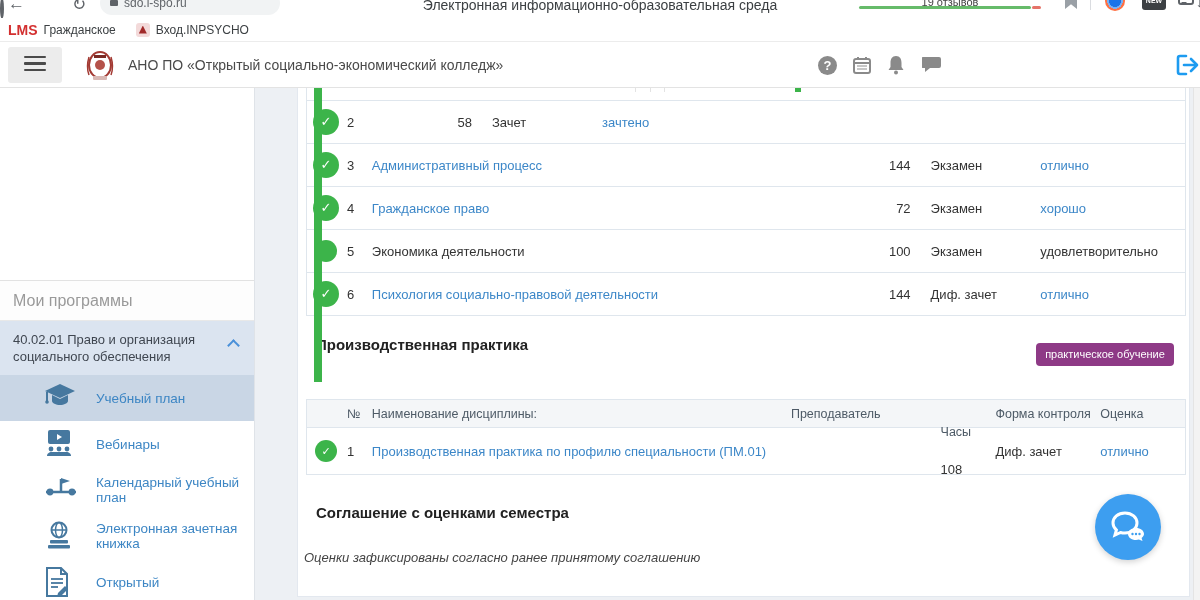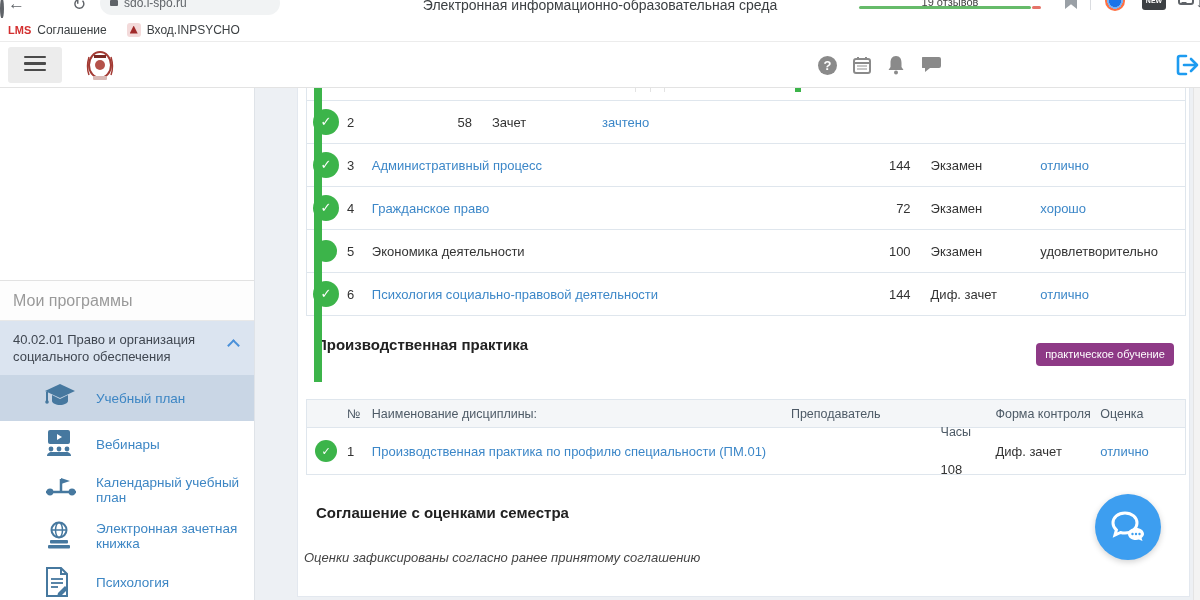--- a/index.html
+++ b/index.html
@@ -26,21 +26,21 @@
   .top-sep { position:absolute; left:1090px; top:-8px; width:1px; height:18px; background:#dadce0; }
   .ext-circle { position:absolute; left:1105px; top:-9px; width:20px; height:20px; border-radius:50%; background:radial-gradient(circle at 50% 50%, #1a73e8 0 42%, #7cb0f0 43% 55%, #ff7043 56% 78%, #e5533d 79% 100%); }
   .new-badge { position:absolute; left:1142px; top:-8px; width:24px; height:18px; background:#3c4043; color:#fff; border-radius:3px; font-size:7px; font-weight:bold; text-align:center; line-height:18px; }
   .ext-bubble { position:absolute; left:1178px; top:-7px; width:16px; height:12px; border:2px solid #5f6368; border-radius:3px; }
   .ext-bubble:after { content:""; position:absolute; left:1px; bottom:-5px; border:3px solid transparent; border-top-color:#5f6368; }
   .dl-glyph { position:absolute; left:1196px; top:-6px; font-size:14px; color:#5f6368; }
 
   
   .bookmarks { position:absolute; top:18px; left:0; width:1200px; height:24px; background:#fff; display:flex; align-items:center; gap:8px; padding-left:8px; border-bottom:1px solid #ececec; }
   .bm-item { display:flex; align-items:center; gap:6px; font-size:12px; color:#3c4043; margin-right:12px; }
-  .fav-lms { color:#d32f2f; font-weight:bold; font-size:11px; letter-spacing:0; }
+  .fav-lms { color:#d32f2f; font-weight:bold; font-size:14px; letter-spacing:0; }
   .fav-emblem { width:14px; height:14px; border-radius:3px; background:#f3dada; position:relative; }
   .fav-emblem:after { content:""; position:absolute; left:3px; top:3px; width:8px; height:8px; background:#a12a2a; clip-path:polygon(50% 0,100% 100%,0 100%); }
 
   
   .app-header { position:absolute; top:42px; left:0; width:1200px; height:46px; background:#fff; border-bottom:1px solid #e3e3e3; }
   .hamburger { position:absolute; left:8px; top:5px; width:54px; height:36px; background:#ececec; border:none; border-radius:3px; cursor:pointer; }
   .hamburger i { display:block; width:22px; height:2.5px; background:#4a4a4a; margin:4px auto 0; border-radius:1px; }
   .hamburger i:first-child { margin-top:0; }
   .hamburger-bars { display:inline-block; }
   .org-logo { position:absolute; left:84px; top:7px; }
@@ -134,21 +134,21 @@
     <span class="top-sep"></span>
     <span class="ext-circle"></span>
     <span class="new-badge">NEW</span>
     <span class="ext-bubble"></span>
     <span class="dl-glyph">↓</span>
   </div>
 
   <div class="bookmarks">
     <span class="bm-item">
       <span class="fav-lms">LMS</span>
-      <span>Соглашение</span>
+      <span>Гражданское</span>
     </span>
     <span class="bm-item">
       <span class="fav-emblem"></span>
       <span>Вход.INPSYCHO</span>
     </span>
   </div>
 
   <div class="app-header">
     <button class="hamburger">
       <span class="hamburger-bars"><i></i><i></i><i></i></span>
@@ -156,20 +156,21 @@
     <span class="org-logo">
       <svg width="32" height="34" viewBox="0 0 32 34">
         <ellipse cx="16" cy="16" rx="11" ry="13" fill="none" stroke="#a33a33" stroke-width="2"></ellipse>
         <path d="M5 26 Q2 18 5 8" fill="none" stroke="#a33a33" stroke-width="1.5"></path>
         <path d="M27 26 Q30 18 27 8" fill="none" stroke="#a33a33" stroke-width="1.5"></path>
         <rect x="10" y="6" width="12" height="3" fill="#7a2a24"></rect>
         <circle cx="16" cy="16" r="5" fill="#b5524a"></circle>
         <rect x="9" y="27" width="14" height="4" rx="1" fill="#d8b8b4"></rect>
       </svg>
     </span>
+    <span class="org-name">АНО ПО «Открытый социально-экономический колледж»</span>
     <div class="hdr-icons">
       <span class="help-circ">?</span>
       <span class="hdr-ic">
         <svg width="20" height="20" viewBox="0 0 20 20">
             <rect x="2" y="4" width="16" height="14" rx="2" fill="none" stroke="#8a8a8a" stroke-width="2"></rect>
             <line x1="2" y1="8" x2="18" y2="8" stroke="#8a8a8a" stroke-width="2"></line>
             <line x1="6" y1="2" x2="6" y2="5" stroke="#8a8a8a" stroke-width="2"></line>
             <line x1="14" y1="2" x2="14" y2="5" stroke="#8a8a8a" stroke-width="2"></line>
             <line x1="5" y1="11" x2="15" y2="11" stroke="#b5b5b5" stroke-width="1.5"></line>
             <line x1="5" y1="14" x2="15" y2="14" stroke="#b5b5b5" stroke-width="1.5"></line>
@@ -263,21 +264,21 @@
         <span class="sb-ic">
           <svg width="26" height="30" viewBox="0 0 26 30">
               <path d="M3 1 h14 l6 6 v22 h-20 z" fill="none" stroke="#46789f" stroke-width="2"></path>
               <path d="M17 1 v6 h6" fill="none" stroke="#46789f" stroke-width="2"></path>
               <line x1="7" y1="12" x2="19" y2="12" stroke="#46789f" stroke-width="1.8"></line>
               <line x1="7" y1="16" x2="19" y2="16" stroke="#46789f" stroke-width="1.8"></line>
               <line x1="7" y1="20" x2="14" y2="20" stroke="#46789f" stroke-width="1.8"></line>
               <path d="M14 26 l7 -7 l3 3 l-7 7 l-4 1 z" fill="#46789f"></path>
             </svg>
         </span>
-        <span class="sb-label">Психология</span>
+        <span class="sb-label">Открытый</span>
       </div>
     </aside>
 
     <main class="card">
       <div class="cut-cells">
           <i></i>
           <i></i>
           <i></i>
           <i class="g"></i>
         </div>

